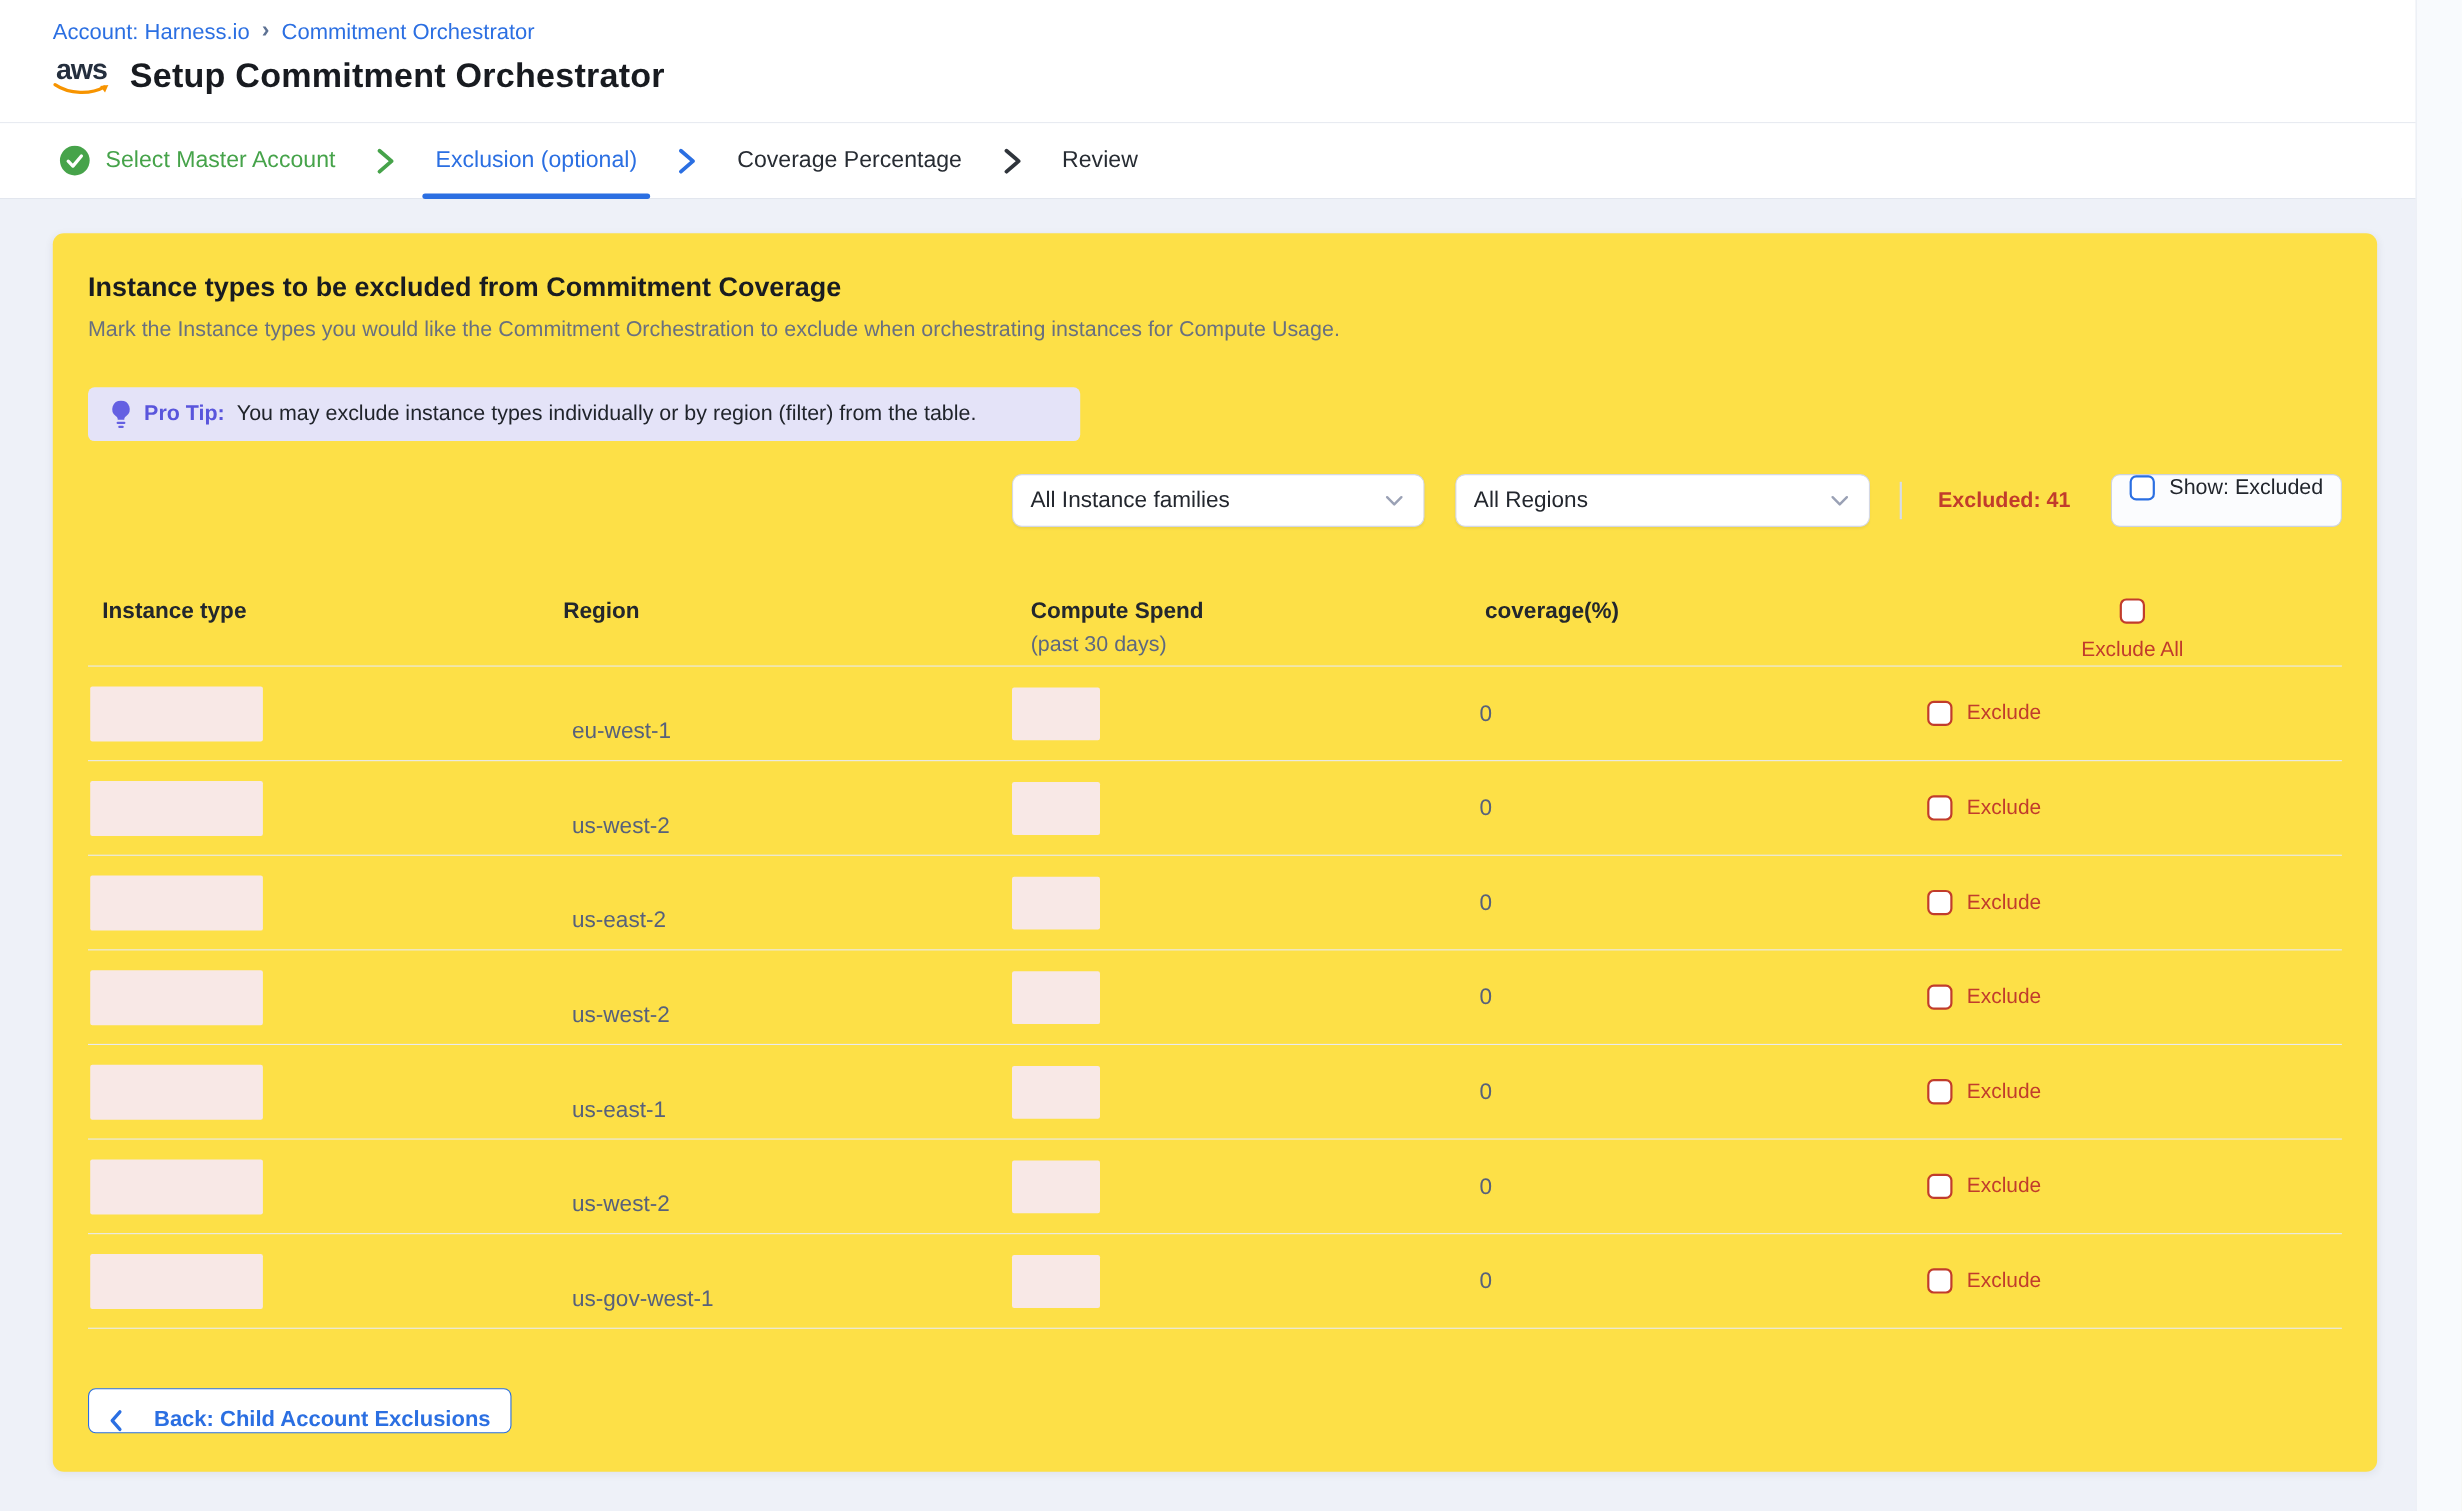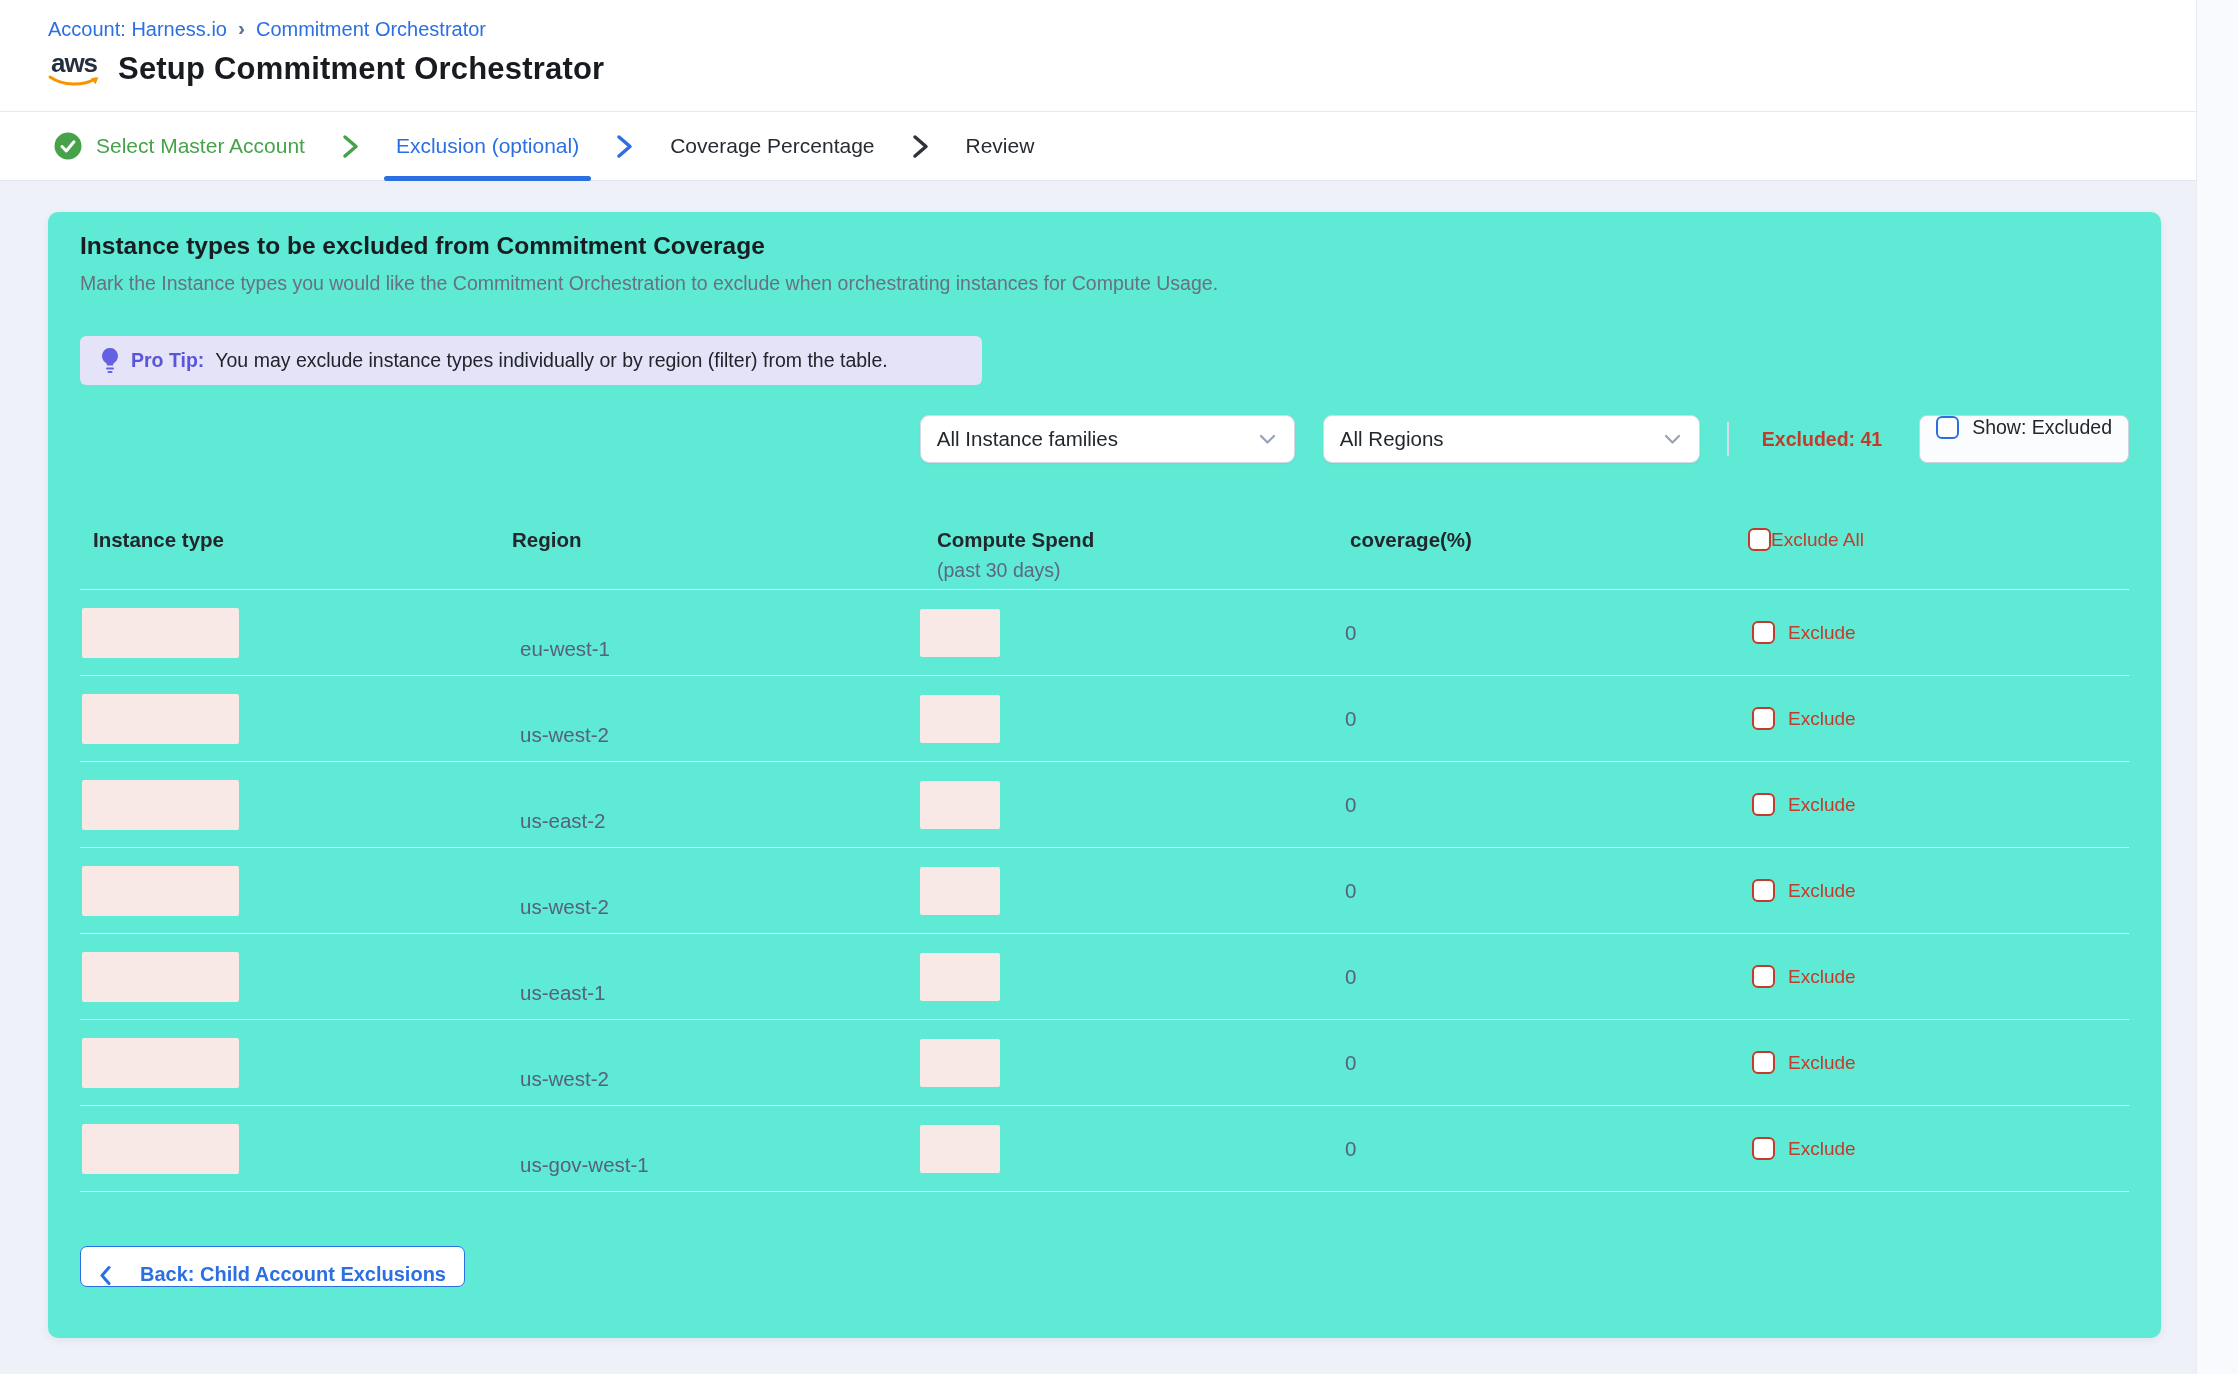--- a/index.html
+++ b/index.html
@@ -37,23 +37,23 @@
   .step.upcoming  { color:#272c33; }
   .step.active::after {
     content:""; position:absolute; left:-12px; right:-12px; bottom:-1px;
     height:5px; background:var(--accent-blue,#2b6fe2); border-radius:3px;
   }
   .step-chevron { display:flex; align-items:center; }
 
   
   .card {
     position:absolute; left:48px; top:212px; width:2113px; height:1126px;
-    background:#5eead4; border-radius:10px;
+    background:#fde047; border-radius:10px;
     box-shadow:0 2px 8px rgba(26,36,66,.07);
-    padding:20px 32px 0 32px;
+    padding:36px 32px 0 32px;
   }
   .card h2 { font-size:24.5px; font-weight:700; color:#191c21; }
   .card .sub { margin-top:12px; font-size:19.5px; color:#69707f; }
 
   .protip {
     margin-top:41px; width:902px; height:49px;
     background:var(--protip-bg,#e4e3f8); border-radius:6px;
     display:flex; align-items:center; padding:0 20px; gap:11px;
     font-size:19.5px; color:#20242b;
   }
@@ -81,21 +81,21 @@
   .cb-blue { border:2.5px solid var(--accent-blue,#2b6fe2); }
   .cb-red  { border:2px solid var(--red,#c13c2c); }
 
   
   .grid { display:grid; grid-template-columns:420px 410px 420px 400px 1fr; }
   .thead { margin-top:57px; height:70px; border-bottom:1px solid #e8eaf1; align-items:start; }
   .th { font-size:20.5px; font-weight:700; color:#23272d; padding-top:8px; }
   .th-sub { font-size:19.5px; font-weight:400; color:#5d6880; margin-top:7px; }
   .th.c1 { padding-left:13px; } .th.c2 { padding-left:12px; }
   .th.c3 { padding-left:27px; } .th.c4 { padding-left:20px; }
-  .th.c5 { padding-left:18px; display:flex; align-items:center; font-weight:500; }
+  .th.c5 { padding-left:18px; display:flex; align-items:center; gap:13px; font-weight:500;flex-direction:column; }
   .red-label { color:var(--red,#c13c2c); font-size:19px; }
 
   .trow { height:86px; border-bottom:1px solid #e8eaf1; align-items:center; }
   .td.c1 { padding-left:2px; }  .td.c2 { padding-left:20px;margin-top:33px; }
   .td.c3 { padding-left:10px; } .td.c4 { padding-left:15px; }
   .td.c5 { padding-left:22px; display:flex; align-items:center; gap:13px; }
   .redact { background:var(--redact-pink,#f8e8e6); border-radius:2px; }
   .redact-lg { width:157px; height:50px; }
   .redact-sm { width:80px;  height:48px; }
   .slate { font-size:20.5px; color:var(--slate,#57617b); }

